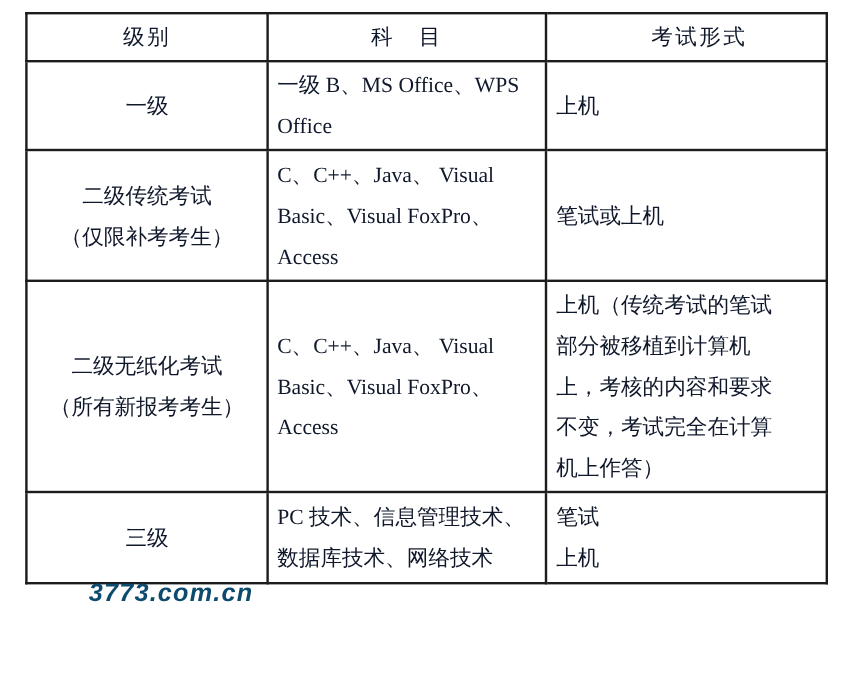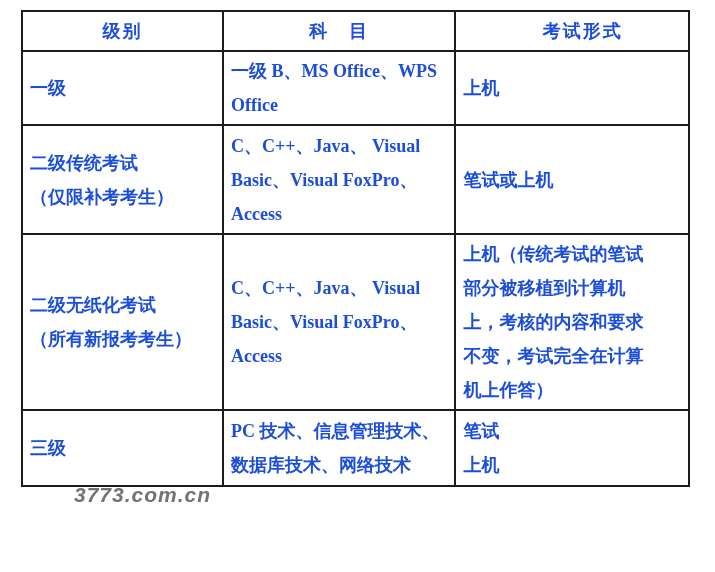--- a/index.html
+++ b/index.html
@@ -20,37 +20,37 @@
     top: 10px;
   }
   table.exam-table {
     border-collapse: collapse;
     table-layout: fixed;
     width: 669px;
   }
   .exam-table th,
   .exam-table td {
     border: 2px solid #1c1c1c;
-    color: #1d4ed8;
+    color: #0f172a;
     font-size: 18px;
-    font-weight: bold;
+    font-weight: normal;
     vertical-align: middle;
     padding: 2px 7px;
     overflow: hidden;
   }
   .exam-table th {
     height: 29px;
     text-align: center;
     letter-spacing: 2px;
   }
   .cell {
     white-space: pre-line;
     line-height: 34px;
   }
-  td.col-level { text-align: left; margin-top: 24px; }
+  td.col-level { text-align: center; margin-top: 24px; }
   td.col-subject { text-align: left; margin-top: 24px; }
   td.col-format { text-align: left; }
 
   tbody tr:nth-child(1) { height: 70px; }
   tbody tr:nth-child(2) { height: 109px; }
   tbody tr:nth-child(3) { height: 169px; }
   tbody tr:nth-child(4) { height: 76px; }
   tbody tr:nth-child(5) { height: 70px; }
 
   
@@ -154,14 +154,14 @@
         <td class="col-format" style="border-color: rgb(28, 28, 28);">
             <div class="cell">笔试
 上机</div>
           </td>
       </tr>
     </tbody>
   </table>
 </div>
 
 <div class="watermark">
-  <div class="wm-domain" style="color: #737373;">3773.com.cn</div>
+  <div class="wm-domain" style="color: #0c4a6e;">3773.com.cn</div>
 </div>
 
 </body></html>

